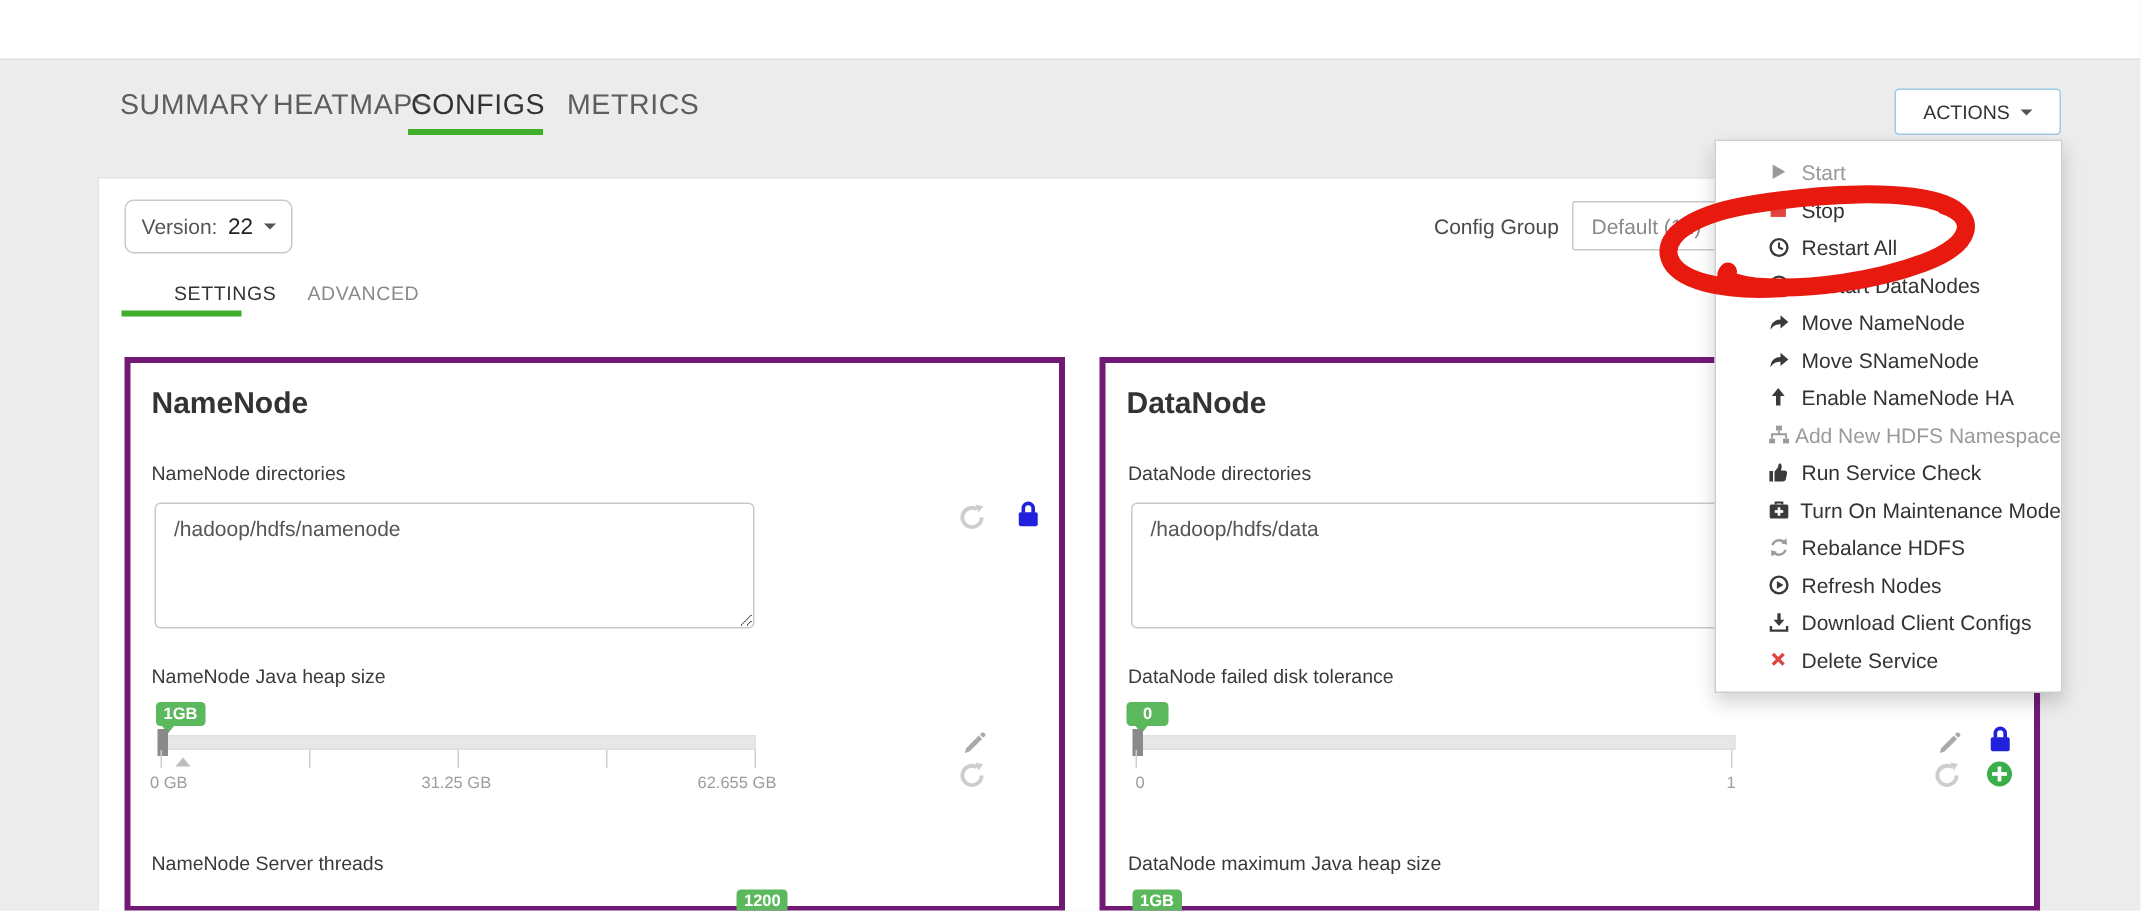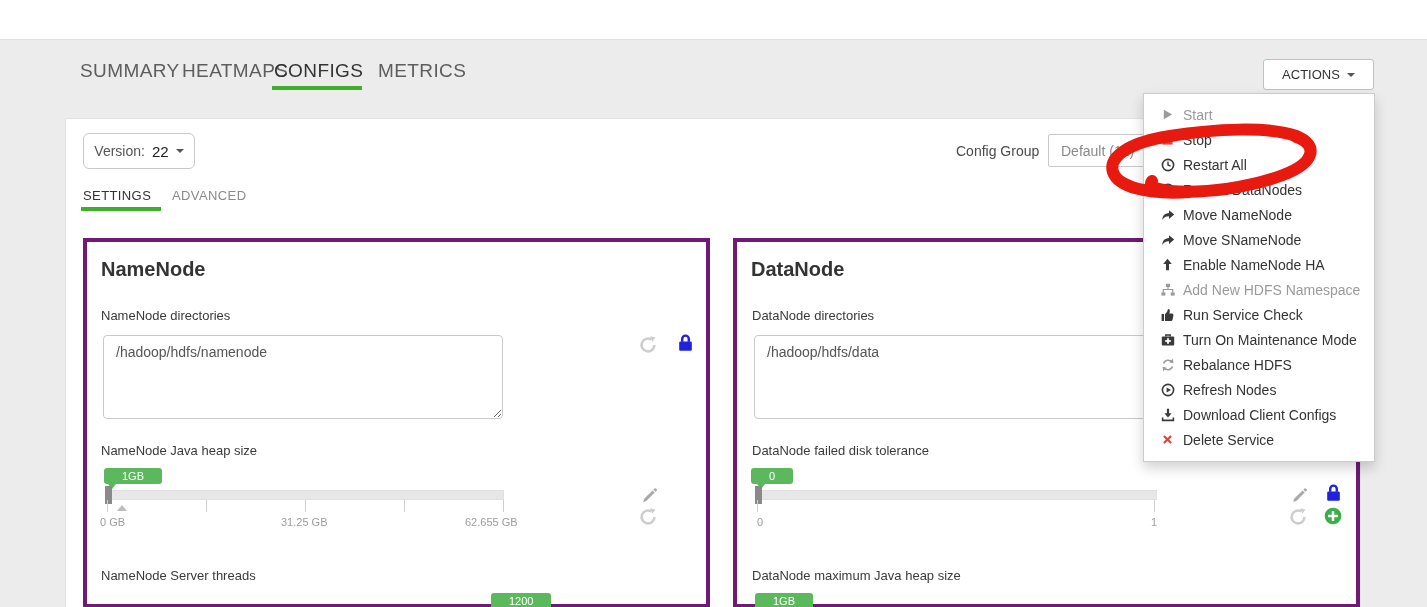--- a/index.html
+++ b/index.html
@@ -44,50 +44,50 @@
 
   .version-btn { left:83px; top:133px; width:112px; height:36px; border:1px solid #c9c9c9; border-radius:6px;
     background:#fff; display:flex; align-items:center; justify-content:center; gap:7px; cursor:pointer; }
   .version-btn .vlab { font-size:14px; color:#555; }
   .version-btn .vval { font-size:15px; color:#222; font-weight:normal; }
 
   .cfg-group-label { left:956px; top:143px; font-size:14px; color:#4a4a4a; }
   .cfg-group-select { left:1048px; top:134px; width:106px; height:33px; border:1px solid #c9c9c9; border-radius:2px;
     background:#fff; display:flex; align-items:center; padding-left:12px; font-size:14px; color:#8a8a8a; cursor:pointer; }
 
-  .cfg-tab { top:188px; font-size:13px; letter-spacing:.4px; cursor:pointer; }
+  .cfg-tab { top:188px; font-size:13px; letter-spacing:.4px; cursor:pointer;margin-left:33px; }
   .cfg-tab.active { color:#333; }
   .cfg-tab.inactive { color:#8a8a8a; }
   .cfg-underline { left:81px; top:207px; width:80px; height:4px; background:#3fae2a; }
 
   
   .panel { top:238px; width:627px; height:370px; background:#fff; border:4px solid #701a75; }
   .panel-nn { left:83px; }
   .panel-dn { left:733px; }
   .panel h2 { position:absolute; left:14px; top:16px; font-size:20px; font-weight:bold; color:#333; }
   .fld-label { position:absolute; font-size:13px; color:#3a3a3a; }
   .dir-ta { position:absolute; width:400px; height:84px; border:1px solid #c9c9c9; border-radius:4px;
     padding:8px 12px; font-family:"Liberation Sans","DejaVu Sans",sans-serif; font-size:14px; color:#555; resize:both; }
 
   
   .val-badge { position:absolute; height:16px; background:#5cb85c; border-radius:3px; color:#fff;
-    font-size:11px; font-weight:normal; display:flex; align-items:center; justify-content:center; padding:0 18px; }
+    font-size:11px; font-weight:bold; display:flex; align-items:center; justify-content:center; padding:0 5px; }
   .badge-tip { position:absolute; width:0; height:0; border-left:4px solid transparent; border-right:4px solid transparent; border-top:5px solid #5cb85c; }
   .sl-track { position:absolute; height:10px; background:#e7e7e7; border:1px solid #e0e0e0; cursor:pointer; }
   .sl-handle { position:absolute; width:7px; height:18px; background:#8a8a8a; cursor:ew-resize; }
   .sl-tick { position:absolute; width:1px; height:12px; background:#cfcfcf; }
   .sl-ticklab { position:absolute; font-size:11px; color:#9c9c9c; }
   .def-marker { position:absolute; width:0; height:0; border-left:5px solid transparent; border-right:5px solid transparent; border-bottom:6px solid #bdbdbd; }
 
   .icon-slot { position:absolute; width:20px; height:20px; display:flex; align-items:center; justify-content:center; cursor:pointer; }
 
   
   .dropdown { left:1143px; top:93px; width:232px; background:#fff; border:1px solid #cccccc;
     box-shadow:0 6px 12px rgba(0,0,0,.18); padding:8px 0 9px 0; z-index:20; }
-  .menu-item { height:25px; display:flex; align-items:center; padding-left:17px; font-size:14px; color:#333; cursor:pointer; white-space:nowrap; }
+  .menu-item { height:25px; display:flex; align-items:center; padding-left:35px; font-size:14px; color:#333; cursor:pointer; white-space:nowrap; }
   .menu-item.disabled { color:#9a9a9a; cursor:default; }
   .mi { width:19px; display:inline-flex; justify-content:flex-start; align-items:center; margin-right:3px; }
 
   
   .annotation { left:0; top:0; z-index:40; pointer-events:none; }
 </style>
 </head>
 <body>
 
 <div id="screen">

